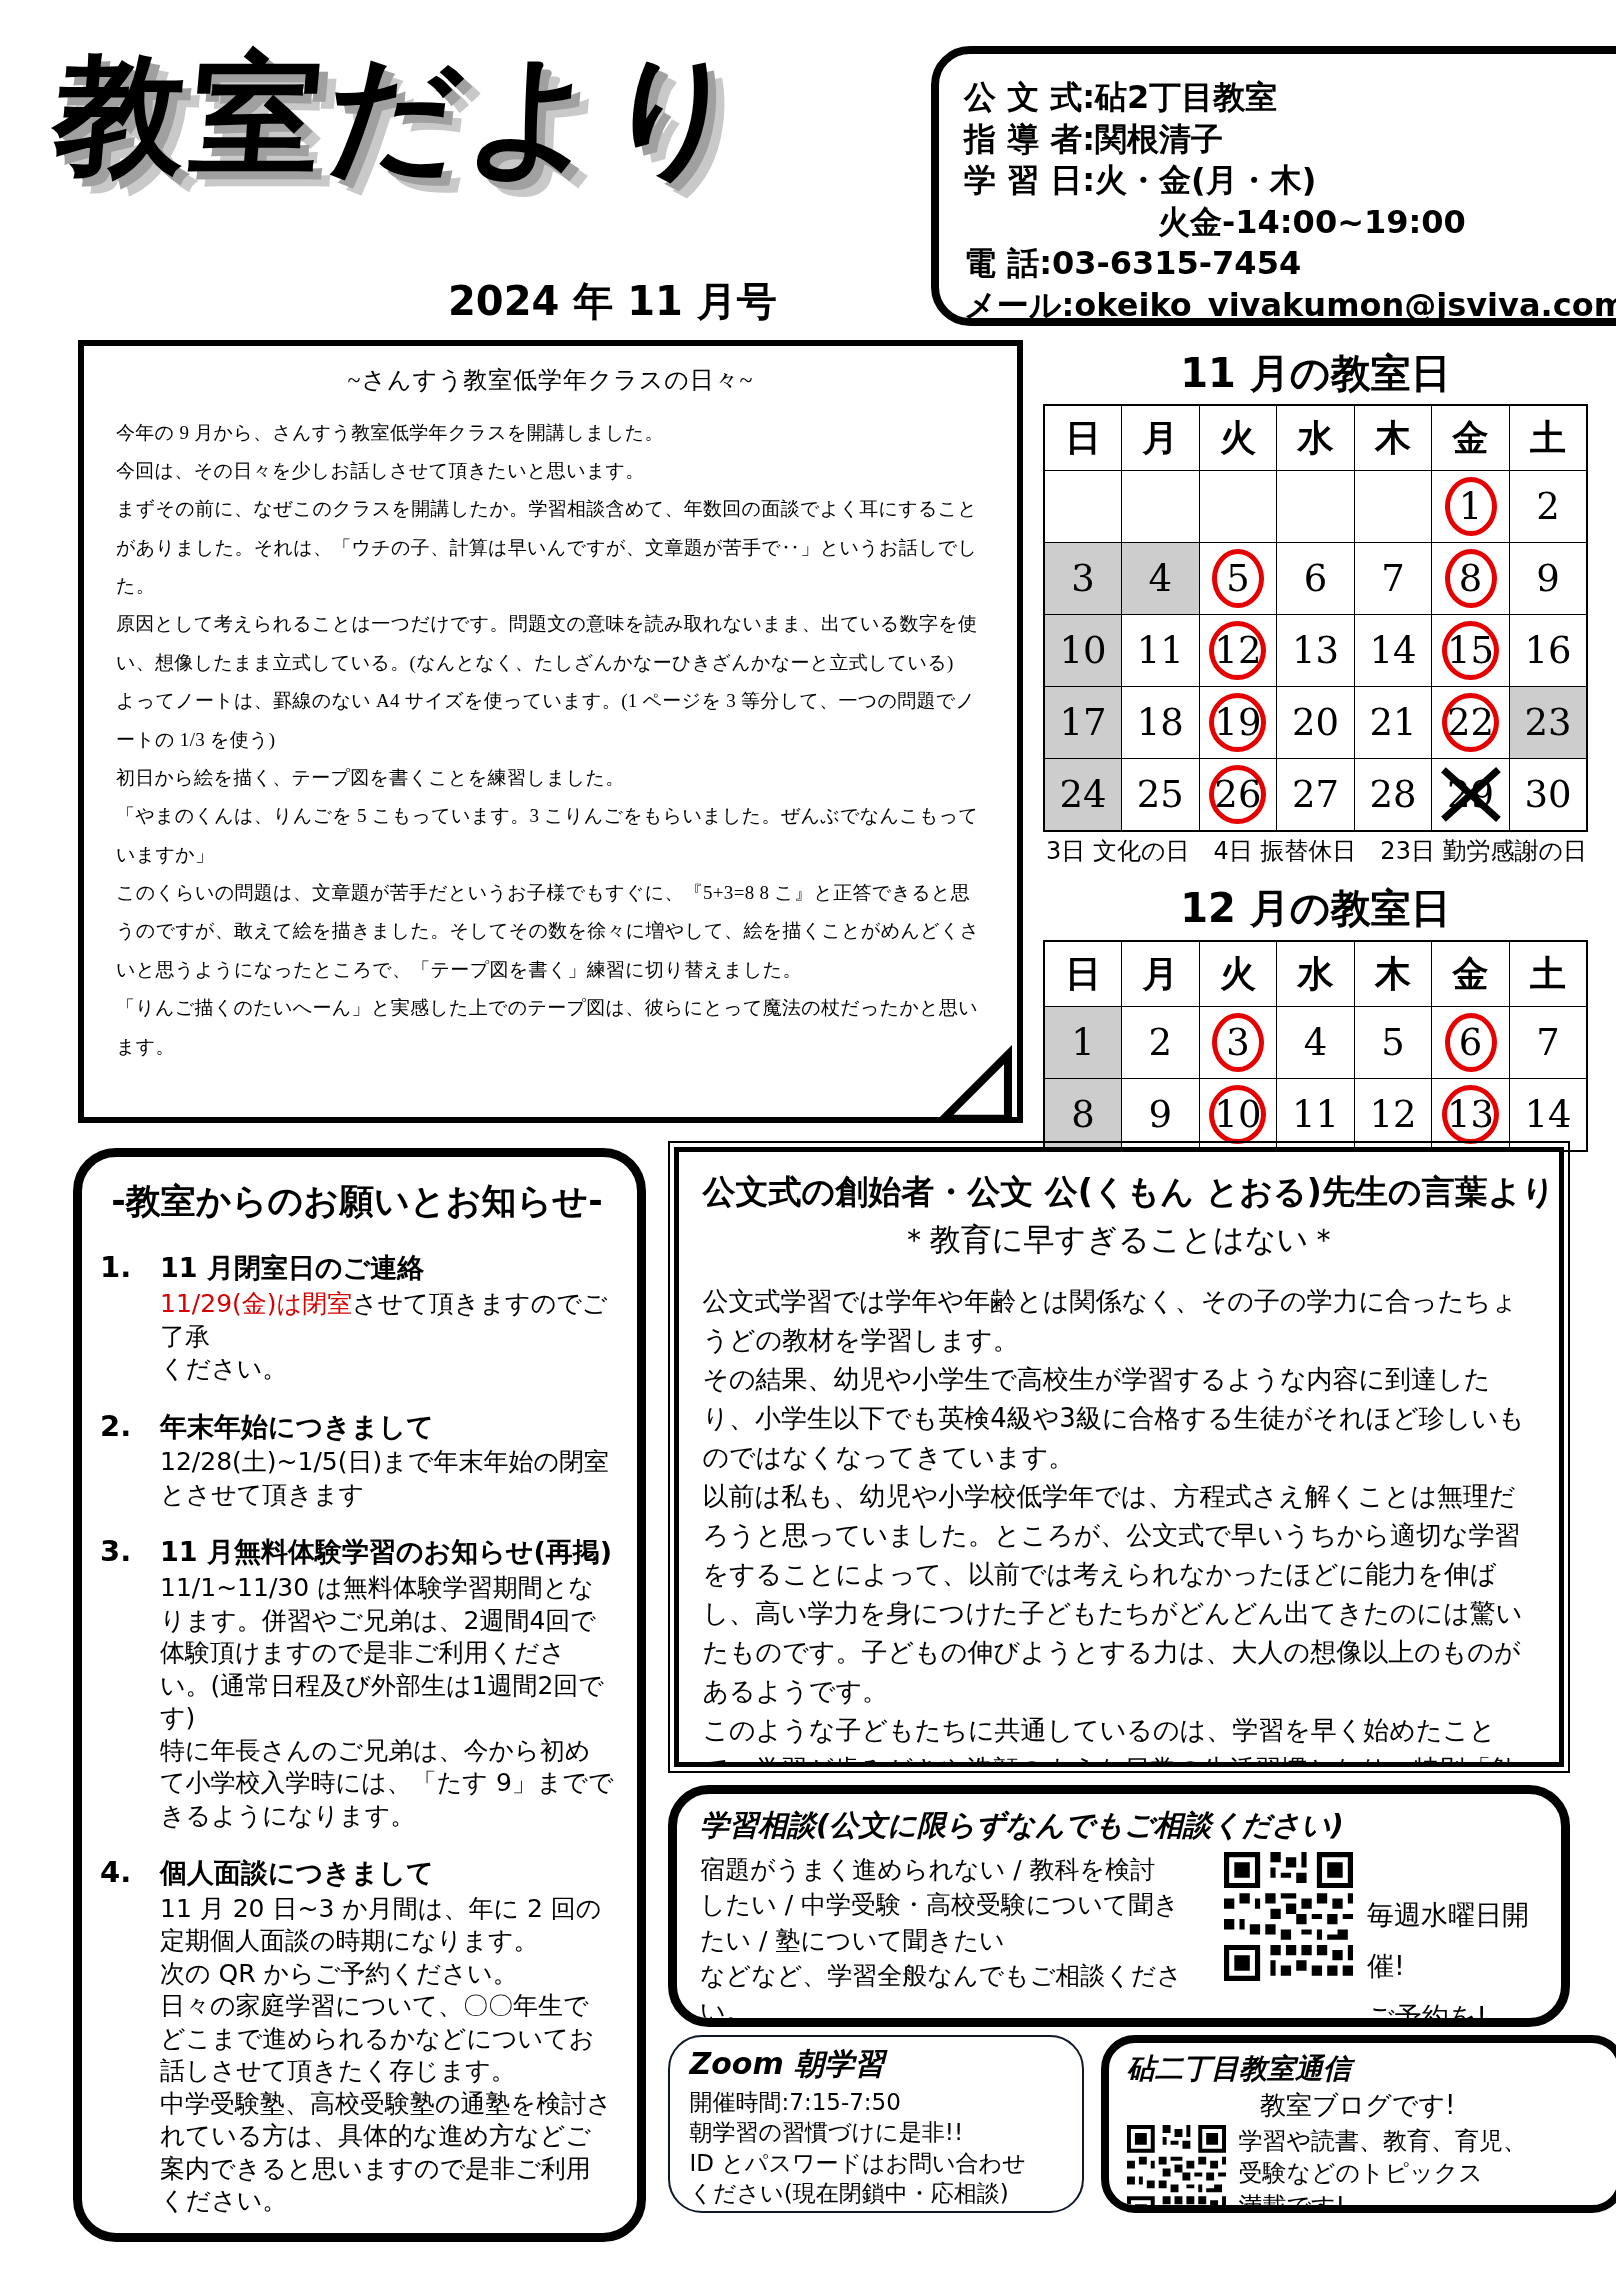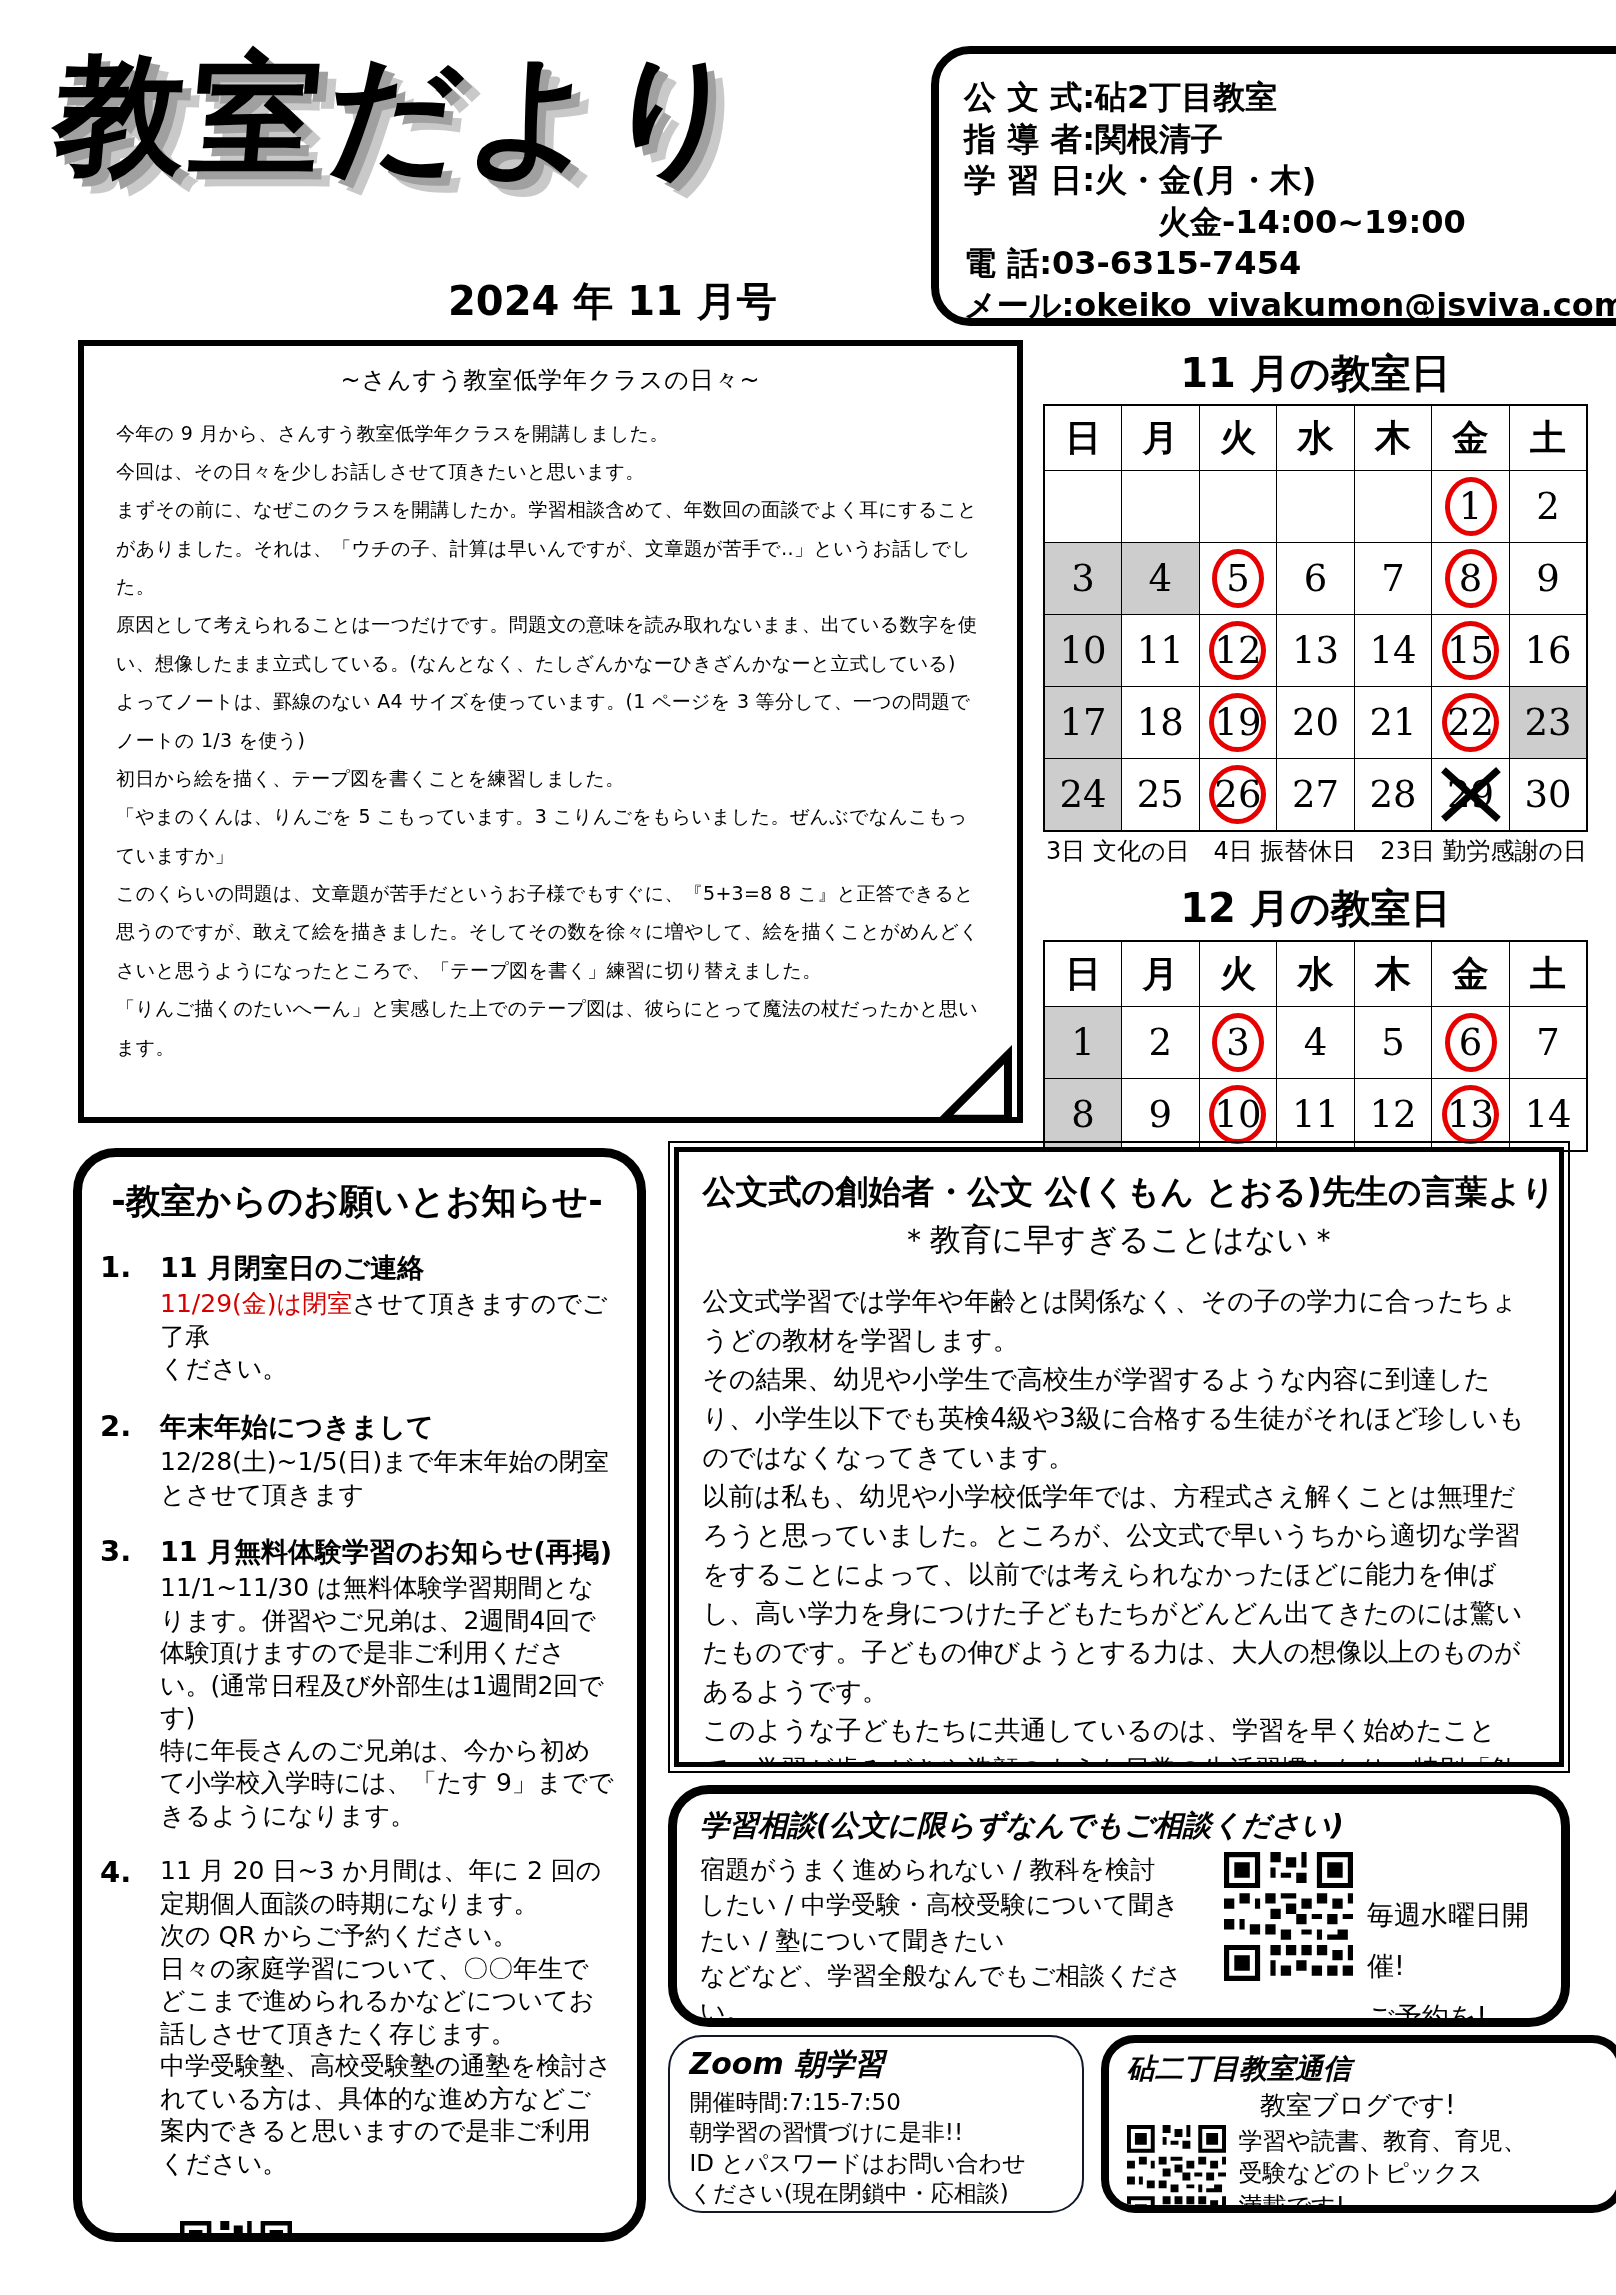--- a/index.html
+++ b/index.html
@@ -13,21 +13,21 @@
   .issue-label{position:absolute;left:448px;top:274px;font-size:40px;font-weight:600;white-space:nowrap;}
 
   
   .info-box{position:absolute;left:931px;top:46px;width:744px;height:280px;box-sizing:border-box;
     border:8px solid #000;border-radius:39px;padding:23px 25px;overflow:hidden;}
   .info-line{font-size:32px;font-weight:600;line-height:1.3;white-space:nowrap;}
   .info-line.indent{padding-left:194px;}
 
   
   .essay-box{position:absolute;left:78px;top:340px;width:945px;height:783px;box-sizing:border-box;
-    border:6.2px solid #000;padding:14px 32px 0 32px;overflow:hidden;}
+    border:6.2px solid #000;padding:14px 32px 0 32px;overflow:hidden;font-family:Liberation Serif, serif;}
   .essay-heading{text-align:center;font-size:24px;margin:3.6px 0 18px 0;letter-spacing:0.9px;}
   .essay-body p{margin:0;font-size:19px;line-height:2.02;letter-spacing:0.3px;}
   .dogear{position:absolute;right:-7px;bottom:-7px;}
 
   
   .cal-title{position:absolute;left:1043px;width:545px;text-align:center;
     font-size:40px;font-weight:700;white-space:nowrap;}
   .cal{position:absolute;left:1043px;width:545px;border-collapse:collapse;table-layout:fixed;
     border:2.7px solid #000;font-family:"DejaVu Serif",serif;}
   .cal th{border:1.8px solid #000;height:62px;font-size:36px;font-weight:600;background:#fff;}
@@ -242,20 +242,21 @@
       <div class="notice-content">
         <div class="notice-heading">11 月無料体験学習のお知らせ(再掲)</div>
         <div class="notice-body">11/1~11/30 は無料体験学習期間となります。併習やご兄弟は、2週間4回で体験頂けますので是非ご利用ください。(通常日程及び外部生は1週間2回です)
 特に年長さんのご兄弟は、今から初めて小学校入学時には、「たす 9」までできるようになります。</div>
       </div>
     </div>
 
     <div class="notice-item">
       <div class="notice-num">4.</div>
       <div class="notice-content">
+        <div class="notice-heading">個人面談につきまして</div>
         <div class="notice-body">11 月 20 日~3 か月間は、年に 2 回の定期個人面談の時期になります。
 次の QR からご予約ください。
 日々の家庭学習について、〇〇年生でどこまで進められるかなどについてお話しさせて頂きたく存じます。
 中学受験塾、高校受験塾の通塾を検討されている方は、具体的な進め方などご案内できると思いますので是非ご利用ください。</div>
       </div>
     </div>
 
     <svg class="qr-lg notice-qr" viewBox="0 0 25 25">
       <rect width="25" height="25" fill="#fff"></rect>
       <path fill="#000" d="M0 0h7v7H0zM18 0h7v7h-7zM0 18h7v7H0z"></path>

